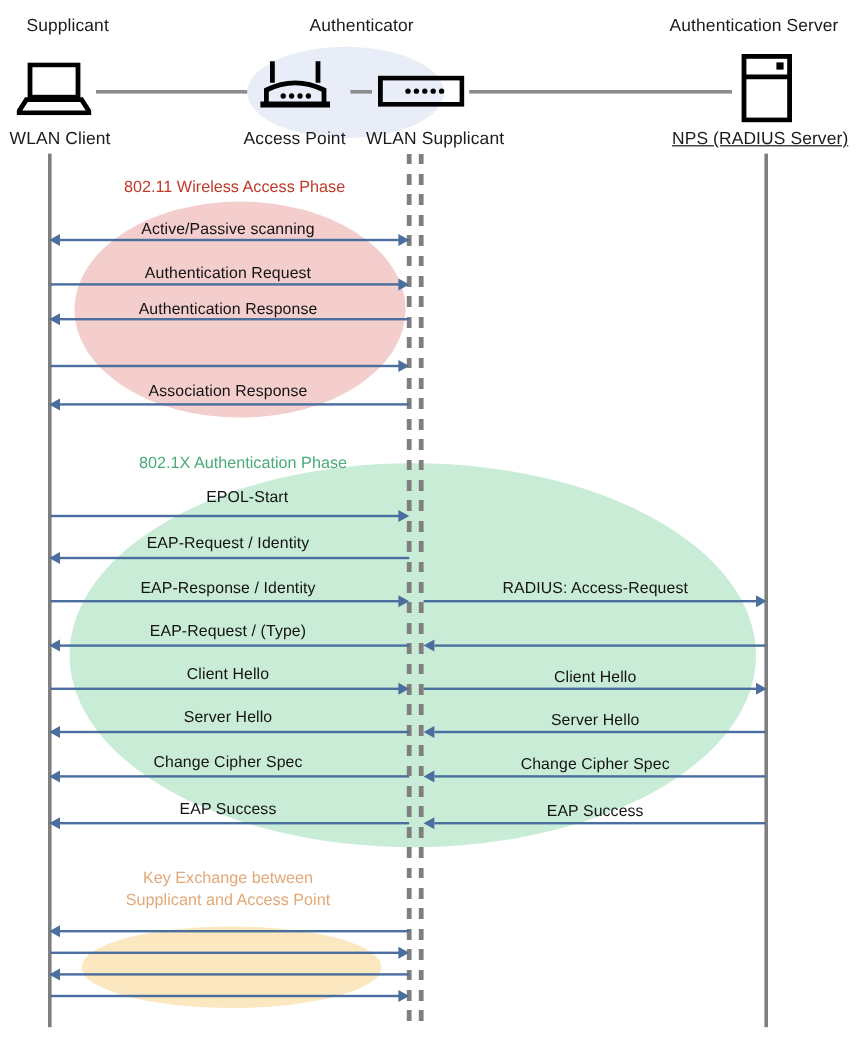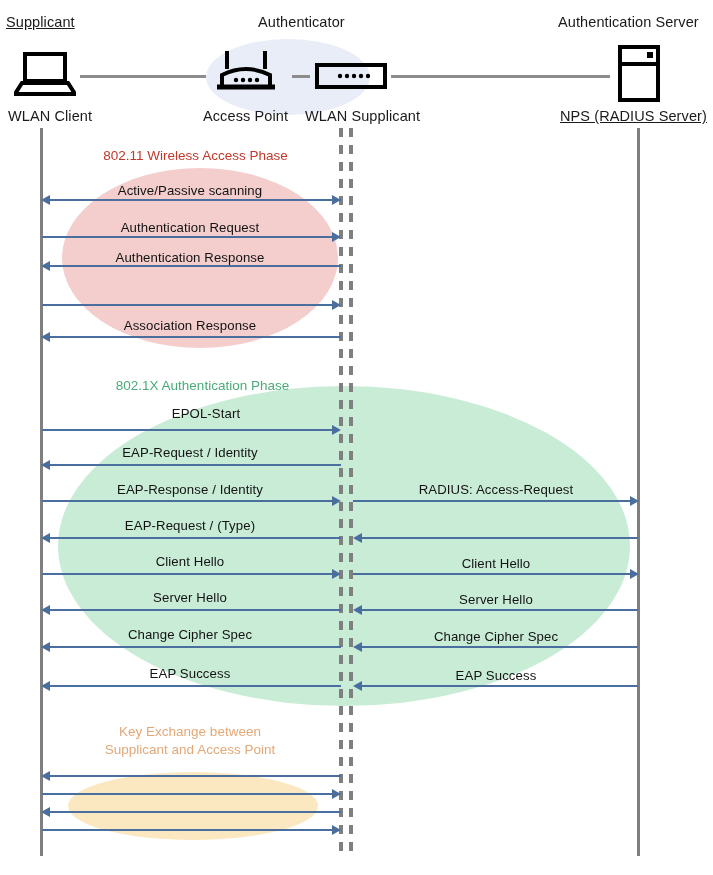--- a/index.html
+++ b/index.html
@@ -105,21 +105,21 @@
 
   .icon{position:absolute;}
 </style>
 </head>
 <body>
 
 <div id="stage">
 
   <div class="auth-blob" style="left:206px;top:39px;width:164px;height:76px;"></div>
 
-  <div class="role-title" style="left:6px;top:14px;text-decoration:underline;">Supplicant</div>
+  <div class="role-title" style="left:22px;top:14px;">Supplicant</div>
   <div class="role-title" style="left:258px;top:14px;">Authenticator</div>
   <div class="role-title" style="left:558px;top:14px;">Authentication Server</div>
 
   <div class="wire" style="left:80px;top:75px;width:126px;"></div>
   <div class="wire" style="left:292px;top:75px;width:18px;"></div>
   <div class="wire" style="left:391px;top:75px;width:219px;"></div>
 
   <svg class="icon" style="left:14px;top:52px;" width="62" height="44" viewBox="0 0 62 44">
     <rect x="11" y="2" width="40" height="27" fill="none" stroke="#000" stroke-width="4"></rect>
     <path d="M8 31 L54 31 L61 42 L1 42 Z" fill="none" stroke="#000" stroke-width="4"></path>

